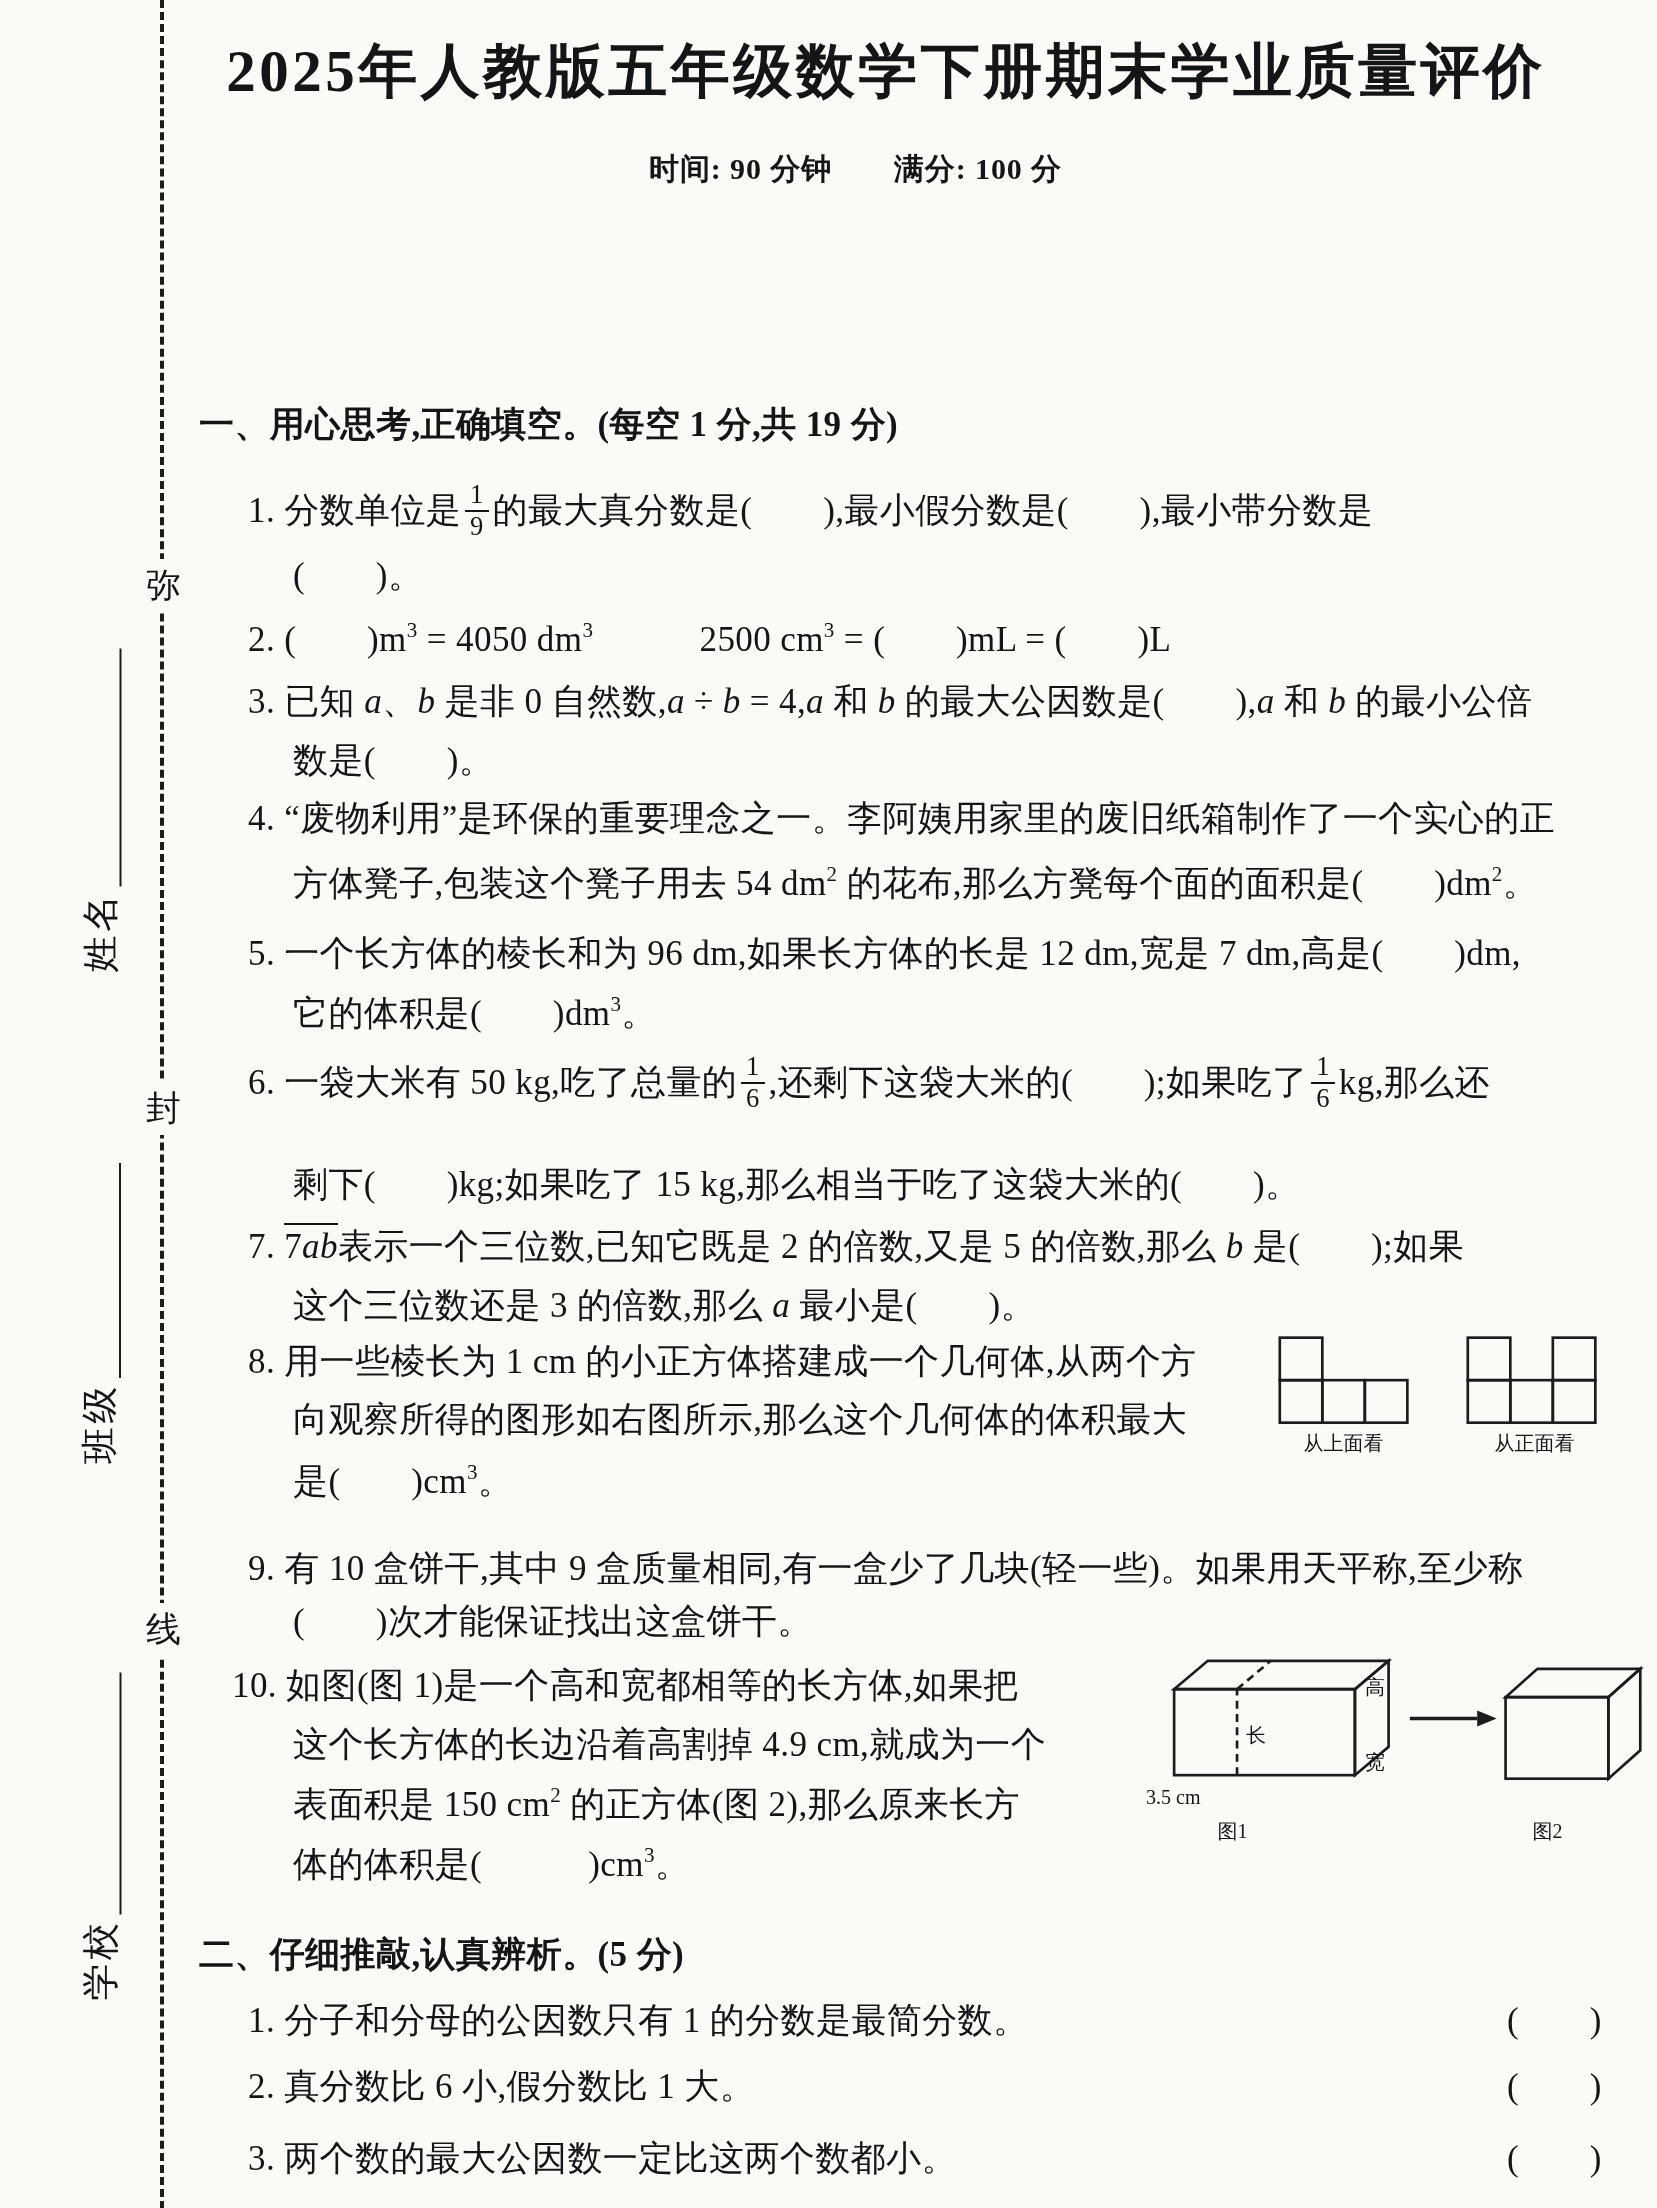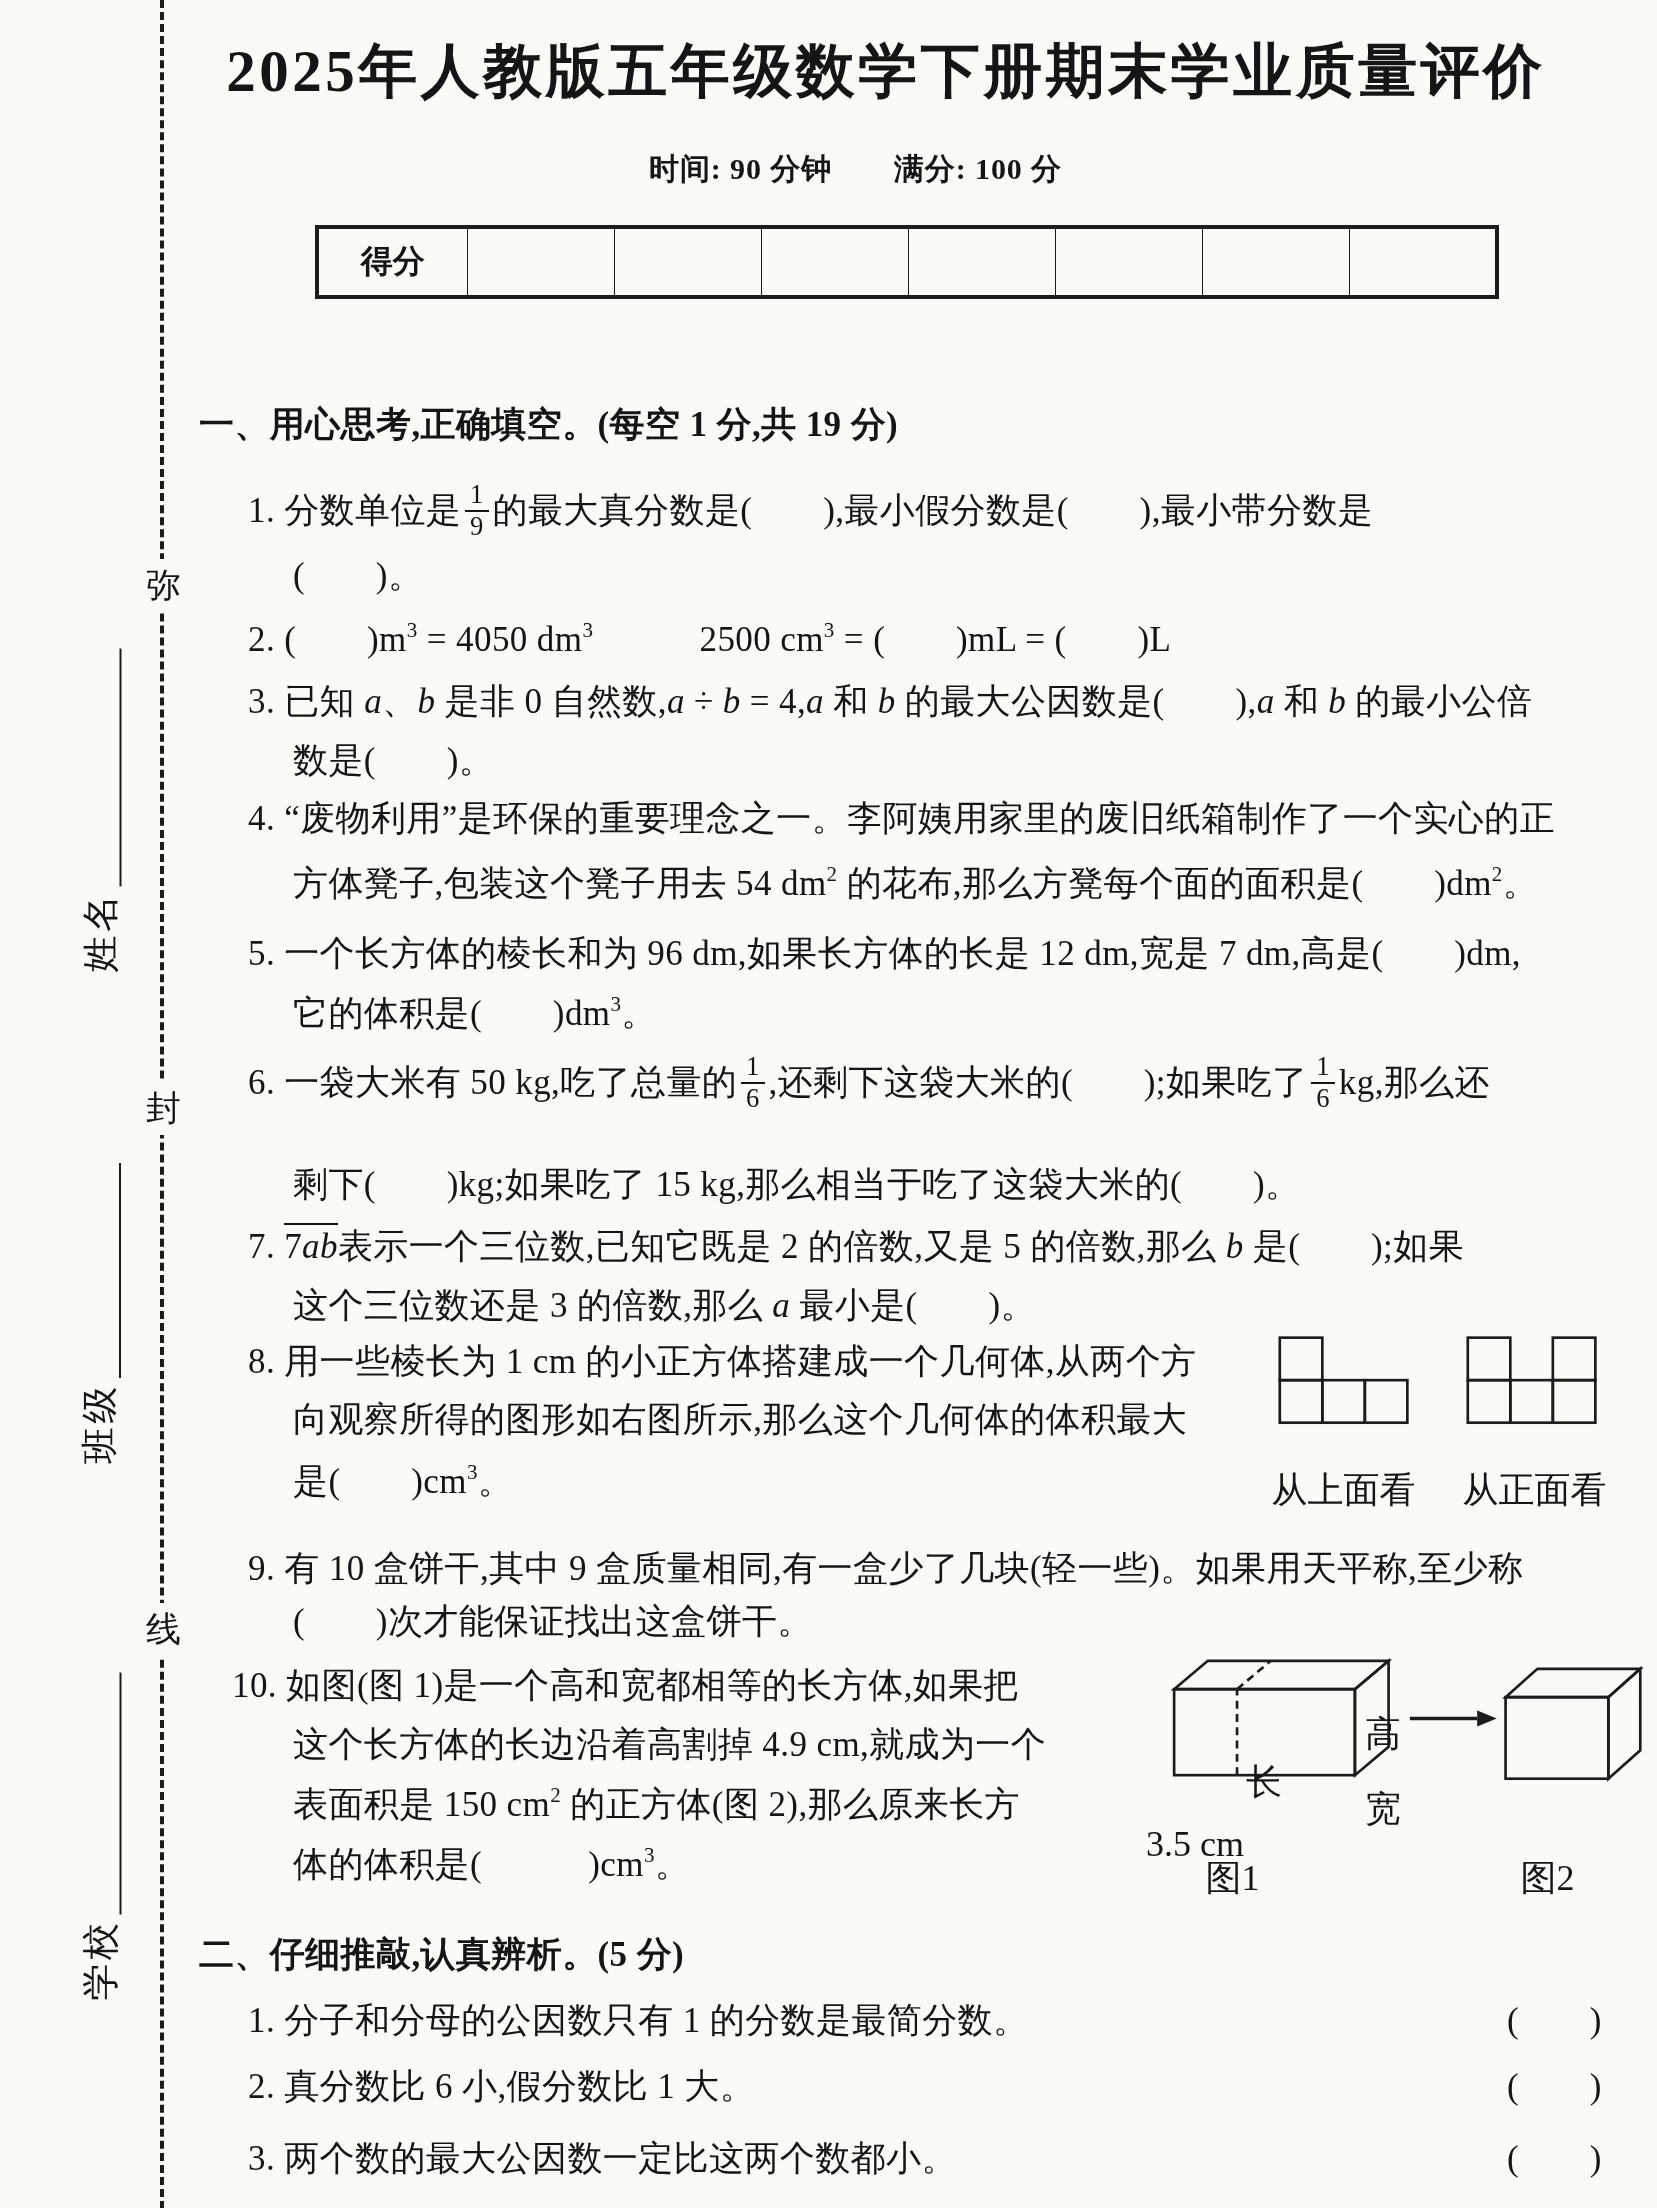--- a/index.html
+++ b/index.html
@@ -60,21 +60,21 @@
   .sup{font-size:21px;position:relative;top:-14px;line-height:0;}
   .frac{
     display:inline-block;vertical-align:middle;text-align:center;
     line-height:1;margin:0 3.5px;position:relative;top:-3.5px;
   }
   .frac .fn,.frac .fd{font-size:26.6px;padding:1.8px 5.3px;line-height:26.6px;}
   .frac .fn{border-bottom:2.7px solid #151515;}
   .ov{border-top:2.7px solid #151515;padding-top:1.8px;}
   
   .fig{position:absolute;}
-  .fig-label{position:absolute;font-size:36px;line-height:35px;white-space:nowrap;margin-top:47px;}
+  .fig-label{position:absolute;font-size:20px;line-height:35px;white-space:nowrap;}
   .fig-label.c{text-align:center;}
   svg{display:block;}
 </style>
 </head>
 <body>
 
 <div class="page">
 
   <div class="seal-dash"></div>
   <div class="seal-char" style="top:559px">弥</div>
@@ -102,30 +102,20 @@
       <col style="width:150px">
         <col>
         <col>
         <col>
         <col>
         <col>
         <col>
         <col>
     </colgroup>
     <tbody>
-    <tr>
-      <td>得分</td>
-      <td></td>
-      <td></td>
-      <td></td>
-      <td></td>
-      <td></td>
-      <td></td>
-      <td></td>
-    </tr>
   </tbody>
     </table>
 
   <div id="lines">
       <div class="line bold" style="left: 199px; top: 403px;">一、用心思考,正确填空。(每空 1 分,共 19 分)</div>
       <div class="line" style="left: 248px; top: 483px;">1. 分数单位是<span class="frac"><span class="fn" style="display: block;">1</span><span class="fd" style="display: block;">9</span></span>的最大真分数是(　　),最小假分数是(　　),最小带分数是</div>
       <div class="line" style="left: 293px; top: 554px;">(　　)。</div>
       <div class="line" style="left: 248px; top: 618px;">2. (　　)m<span class="sup">3</span> = 4050 dm<span class="sup">3</span>　　　2500 cm<span class="sup">3</span> = (　　)mL = (　　)L</div>
       <div class="line" style="left: 248px; top: 680px;">3. 已知 <span class="it">a</span>、<span class="it">b</span> 是非 0 自然数,<span class="it">a</span> ÷ <span class="it">b</span> = 4,<span class="it">a</span> 和 <span class="it">b</span> 的最大公因数是(　　),<span class="it">a</span> 和 <span class="it">b</span> 的最小公倍</div>
       <div class="line" style="left: 293px; top: 739px;">数是(　　)。</div>

